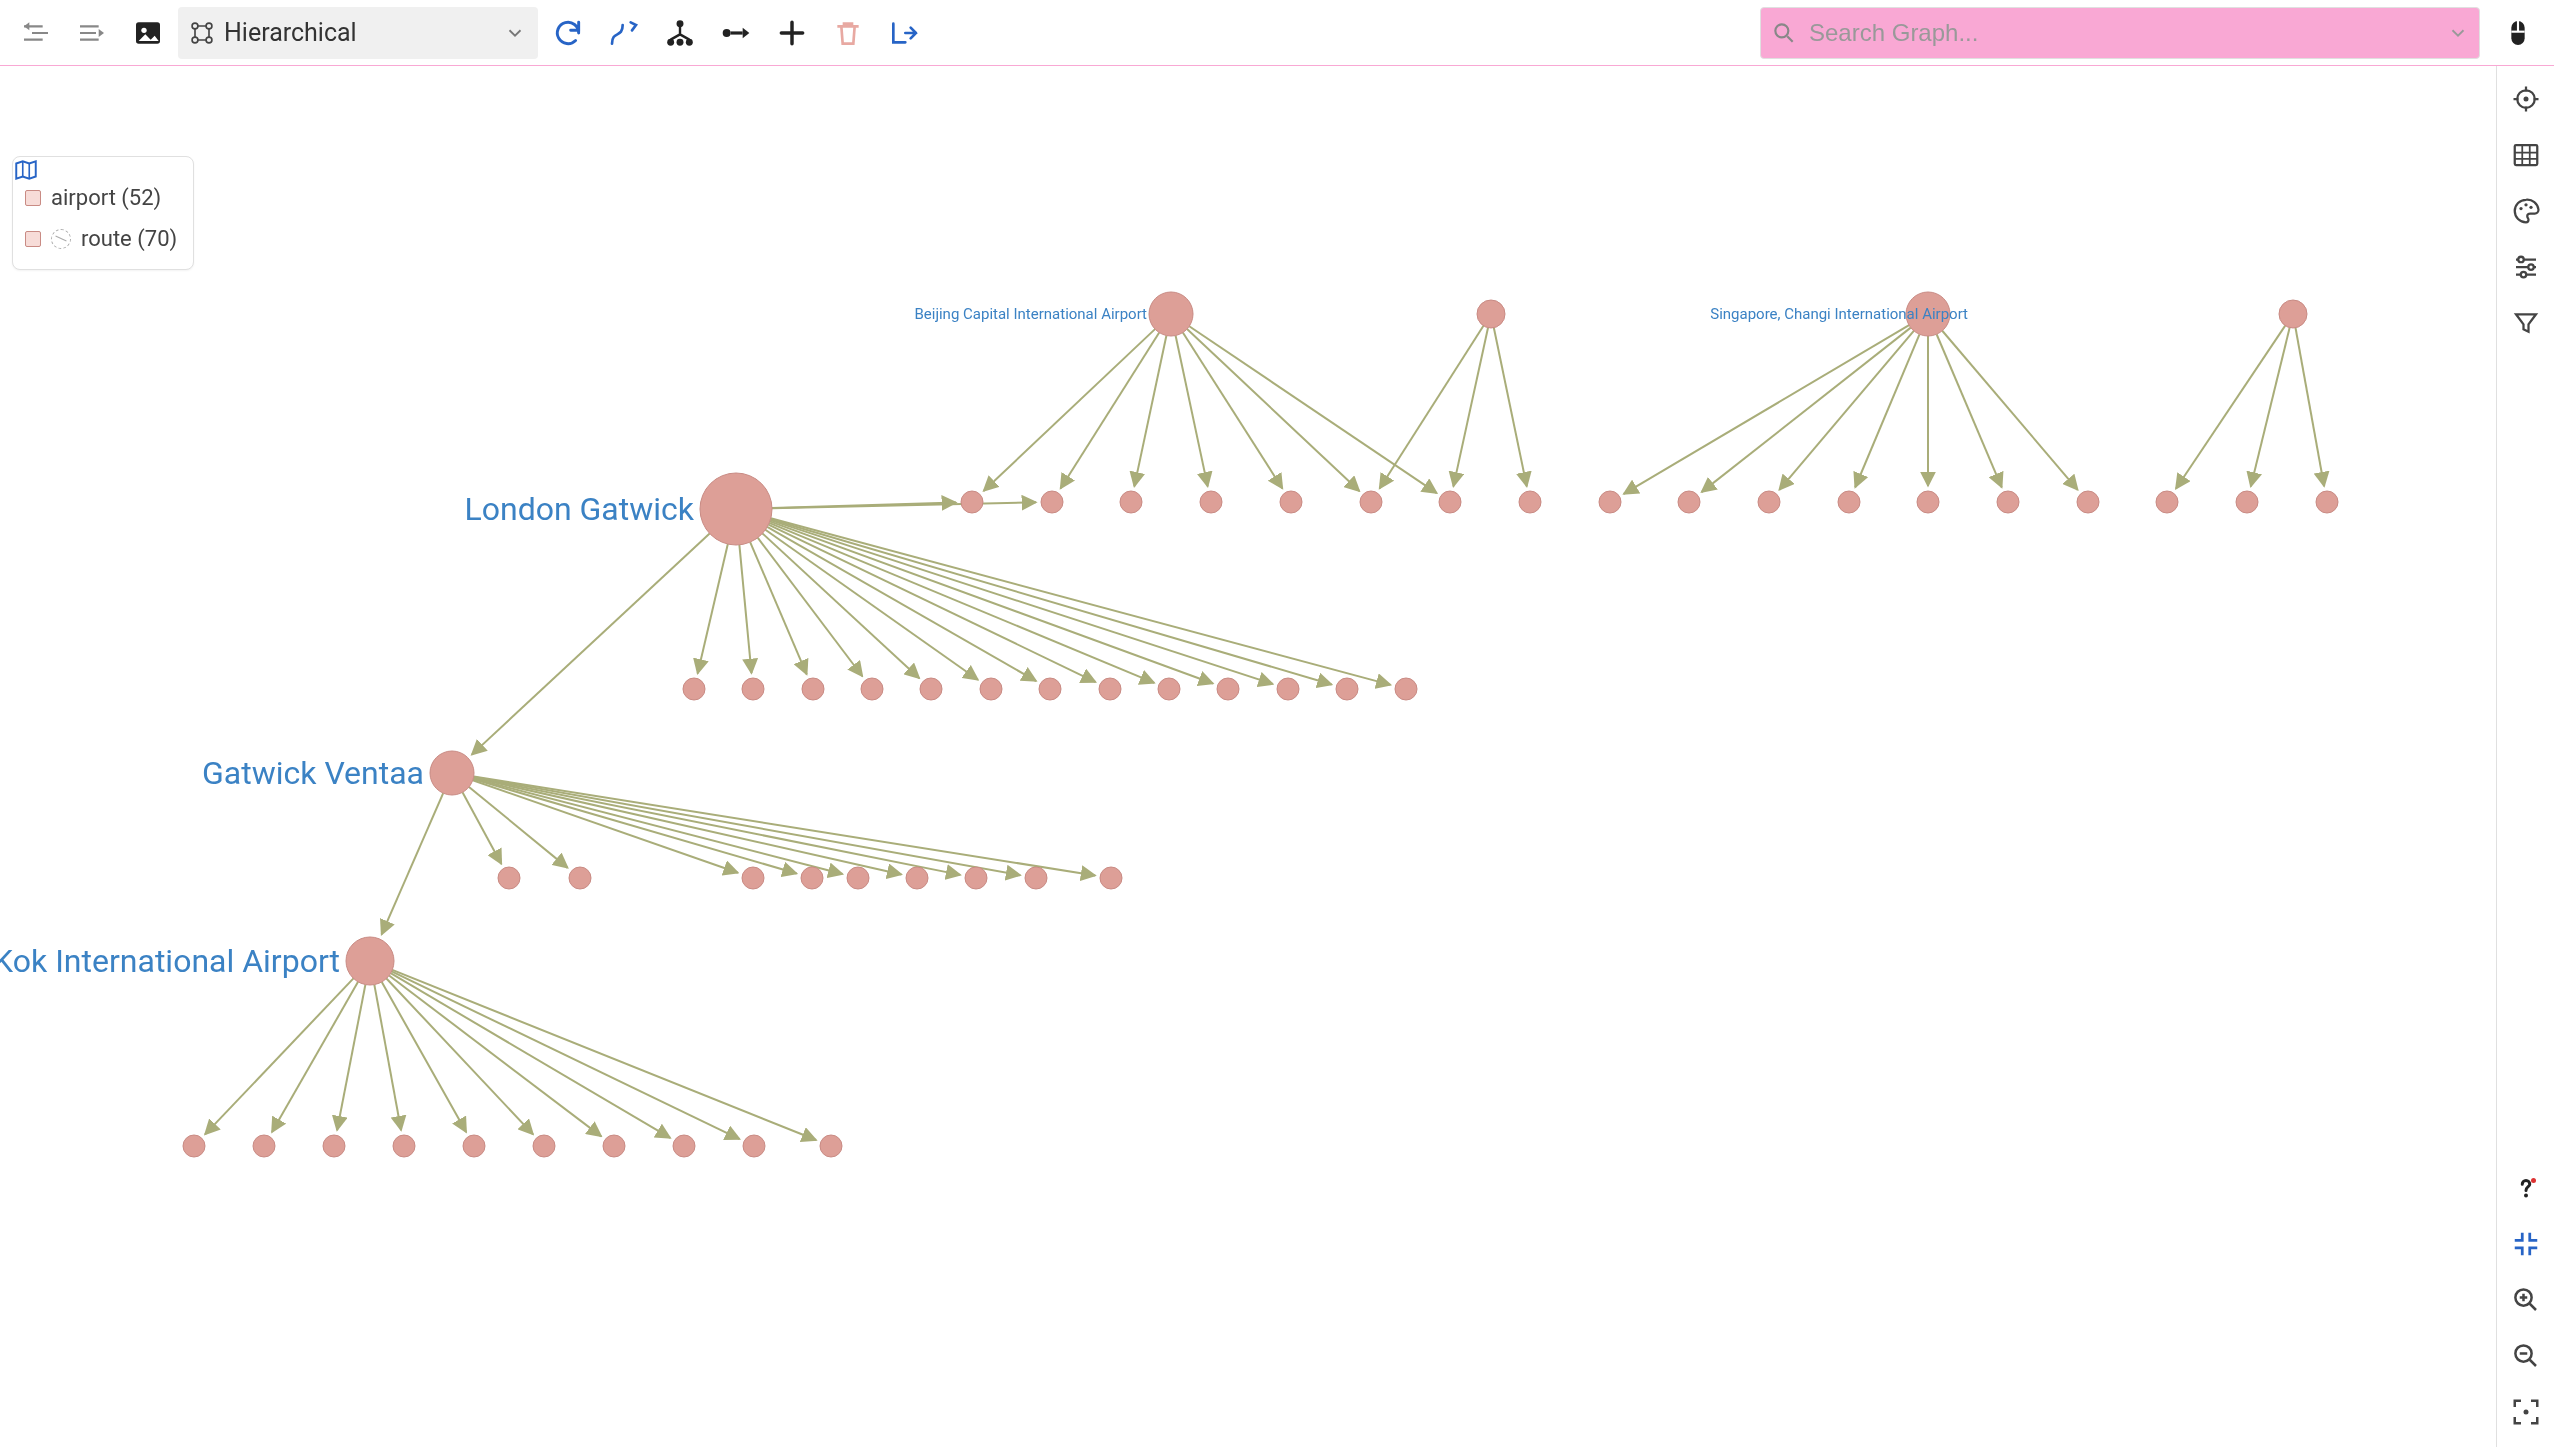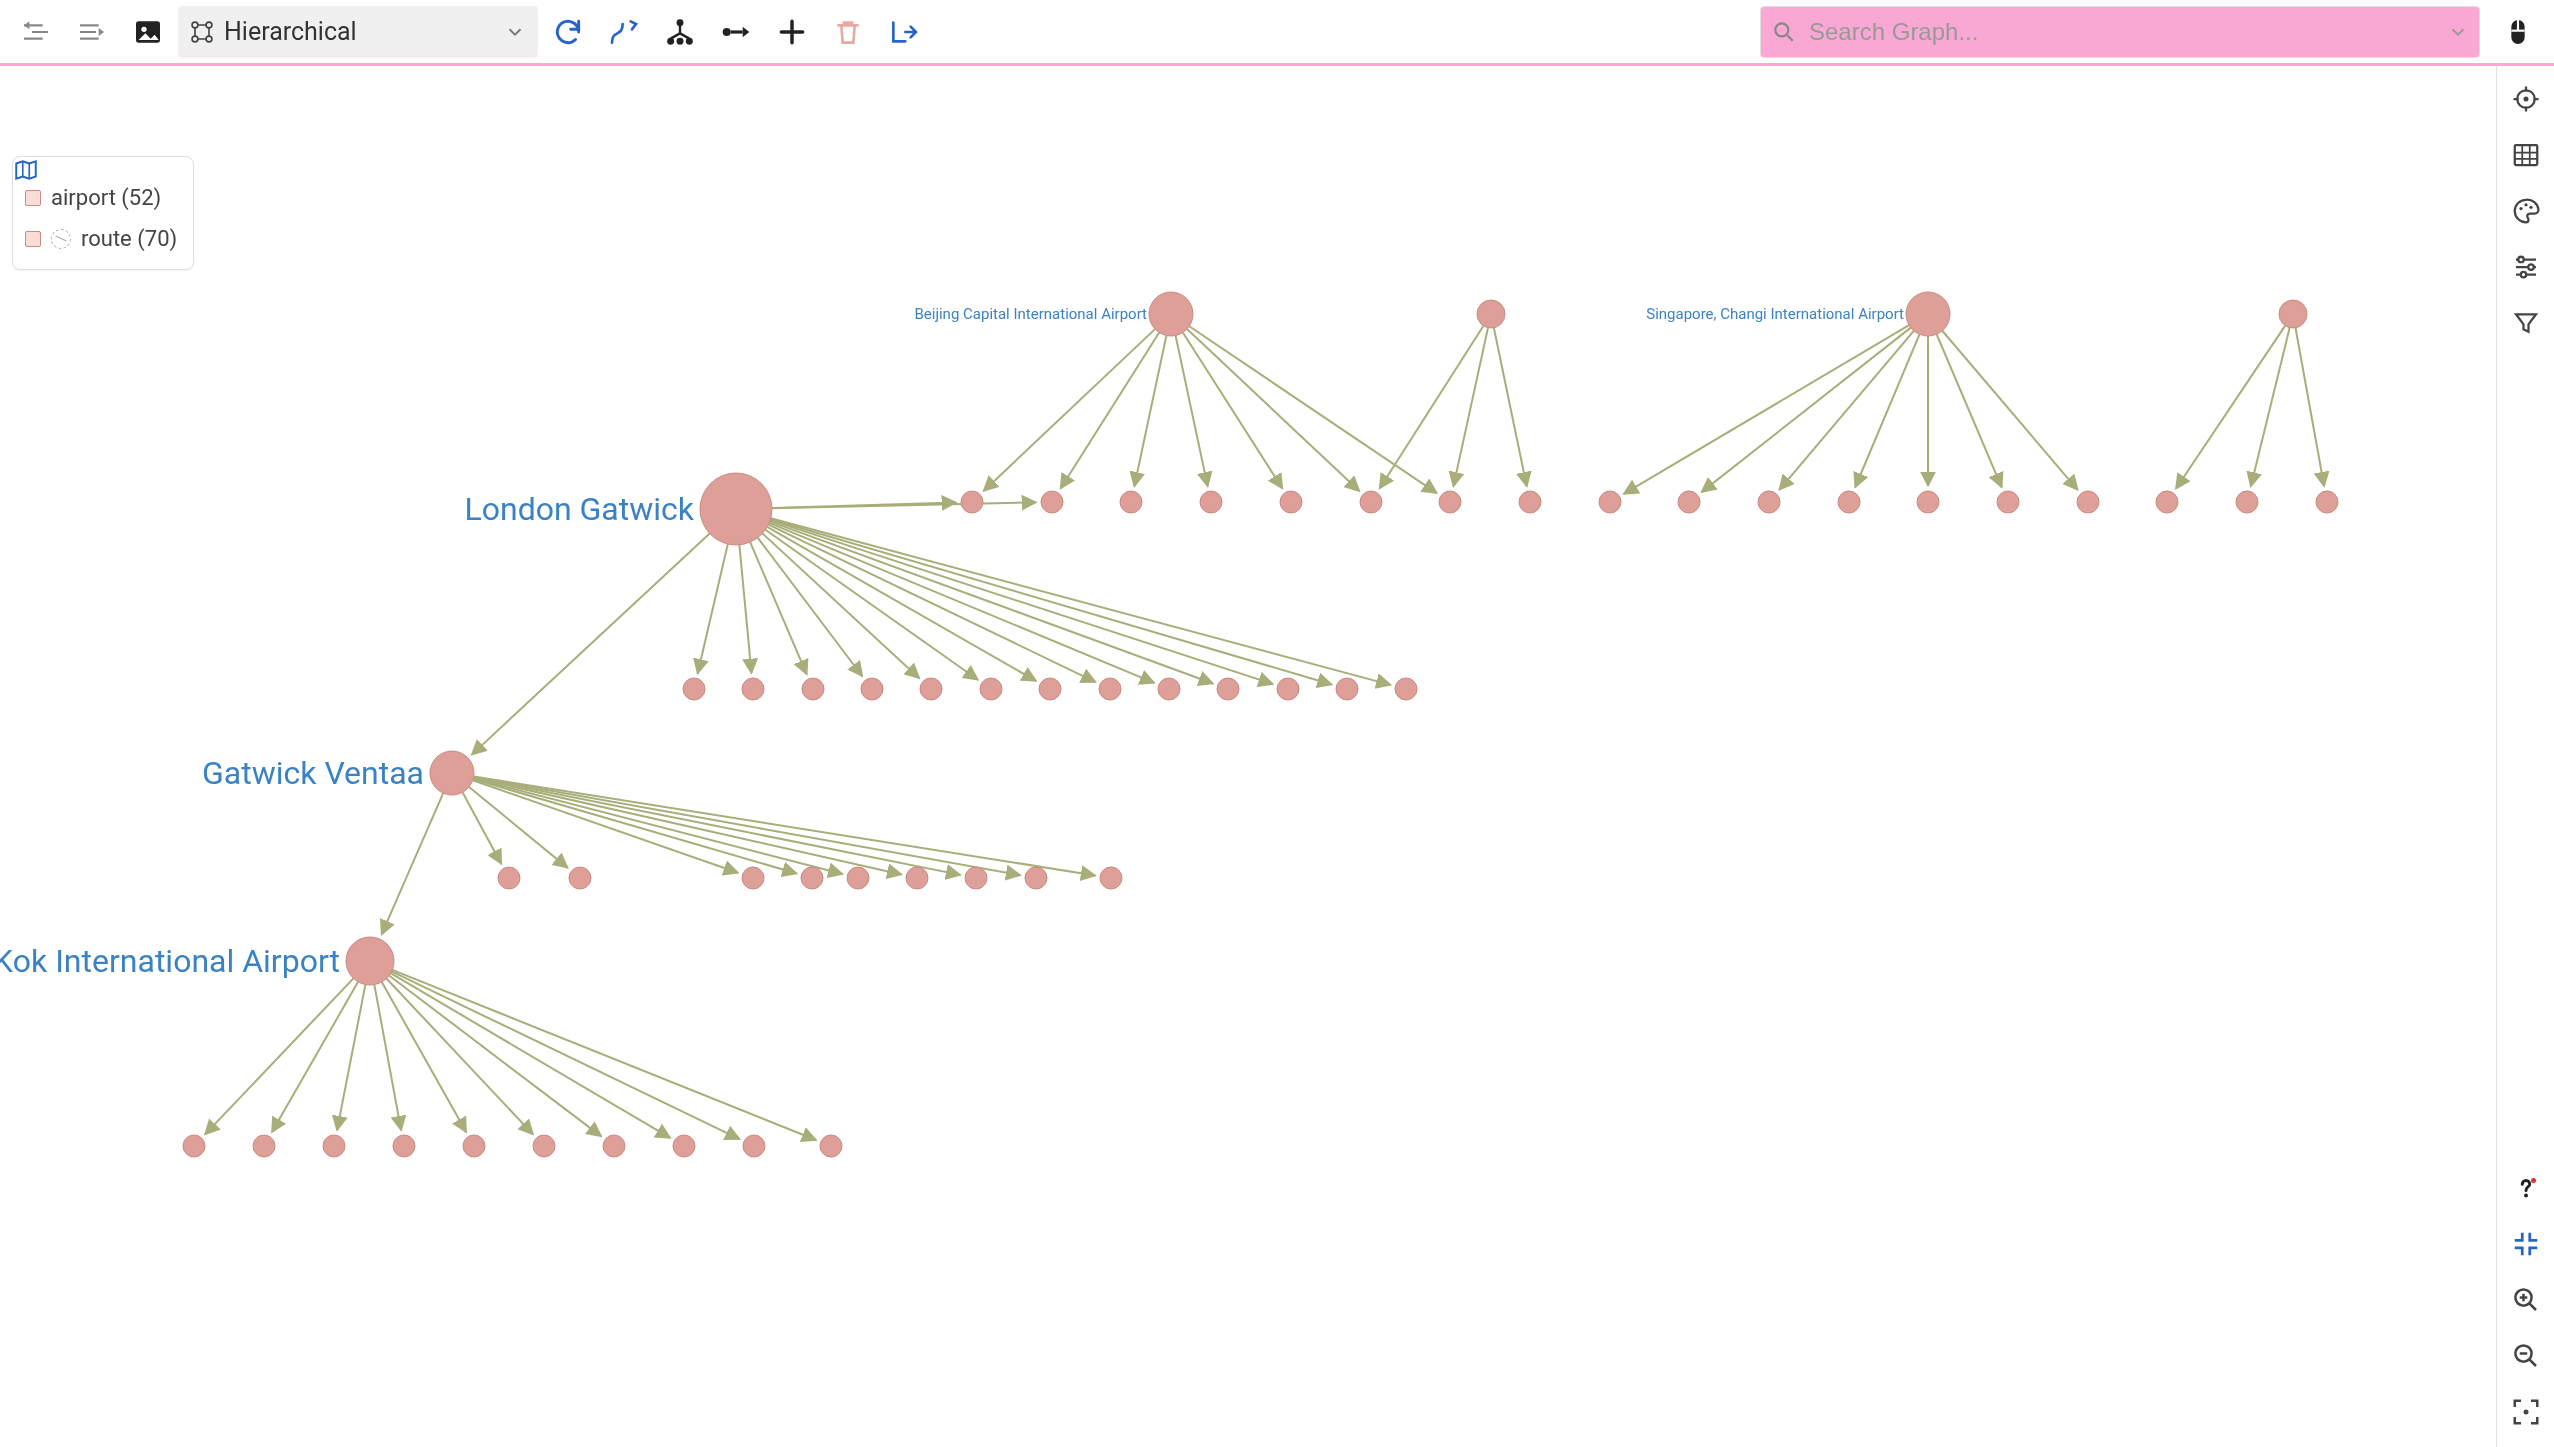--- a/index.html
+++ b/index.html
@@ -9,21 +9,21 @@
     font-size: 14px;
     color: #333;
     background: #fff;
     width: 2554px;
     height: 1447px;
     overflow: hidden;
   }
   
   .toolbar {
     height: 66px;
-    border-bottom: 3px solid #f9a8d4;
+    border-bottom: 1px solid #f9a8d4;
     display: flex;
     align-items: center;
     padding: 0 10px;
     gap: 4px;
   }
   .tbtn {
     width: 52px; height: 52px;
     display: flex; align-items: center; justify-content: center;
     border-radius: 4px;
     cursor: pointer;
@@ -377,21 +377,21 @@
         <circle cx="544" cy="1080" r="11" fill="#dd9f97" stroke="#c98b84" stroke-width="1"></circle>
         <circle cx="614" cy="1080" r="11" fill="#dd9f97" stroke="#c98b84" stroke-width="1"></circle>
         <circle cx="684" cy="1080" r="11" fill="#dd9f97" stroke="#c98b84" stroke-width="1"></circle>
         <circle cx="754" cy="1080" r="11" fill="#dd9f97" stroke="#c98b84" stroke-width="1"></circle>
         <circle cx="831" cy="1080" r="11" fill="#dd9f97" stroke="#c98b84" stroke-width="1"></circle>
       </g>
   </svg>
   <div id="labels-layer">
       <div class="node-label" style="left: 700px; top: 443px;">London Gatwick</div>
       <div class="node-label small" style="left: 1153px; top: 248px;">Beijing Capital International Airport</div>
-      <div class="node-label small" style="left: 1910px; top: 248px;">Singapore, Changi International Airport</div>
+      <div class="node-label small" style="left: 1974px; top: 248px;">Singapore, Changi International Airport</div>
       <div class="node-label" style="left: 430px; top: 707px;">Gatwick Ventaa</div>
       <div class="node-label" style="left: 346px; top: 895px;">Hong Kong - Chek Lap Kok International Airport</div>
     </div>
 
   <div class="legend">
     <div class="hdr">
       <svg viewBox="0 0 24 24" width="26" height="26" class="c-blue">
         <path d="M3 6l6-2 6 2 6-2v14l-6 2-6-2-6 2z" fill="none" stroke="currentColor" stroke-width="1.8"></path>
         <path d="M9 4v14M15 6v14" stroke="currentColor" stroke-width="1.5"></path>
       </svg>

